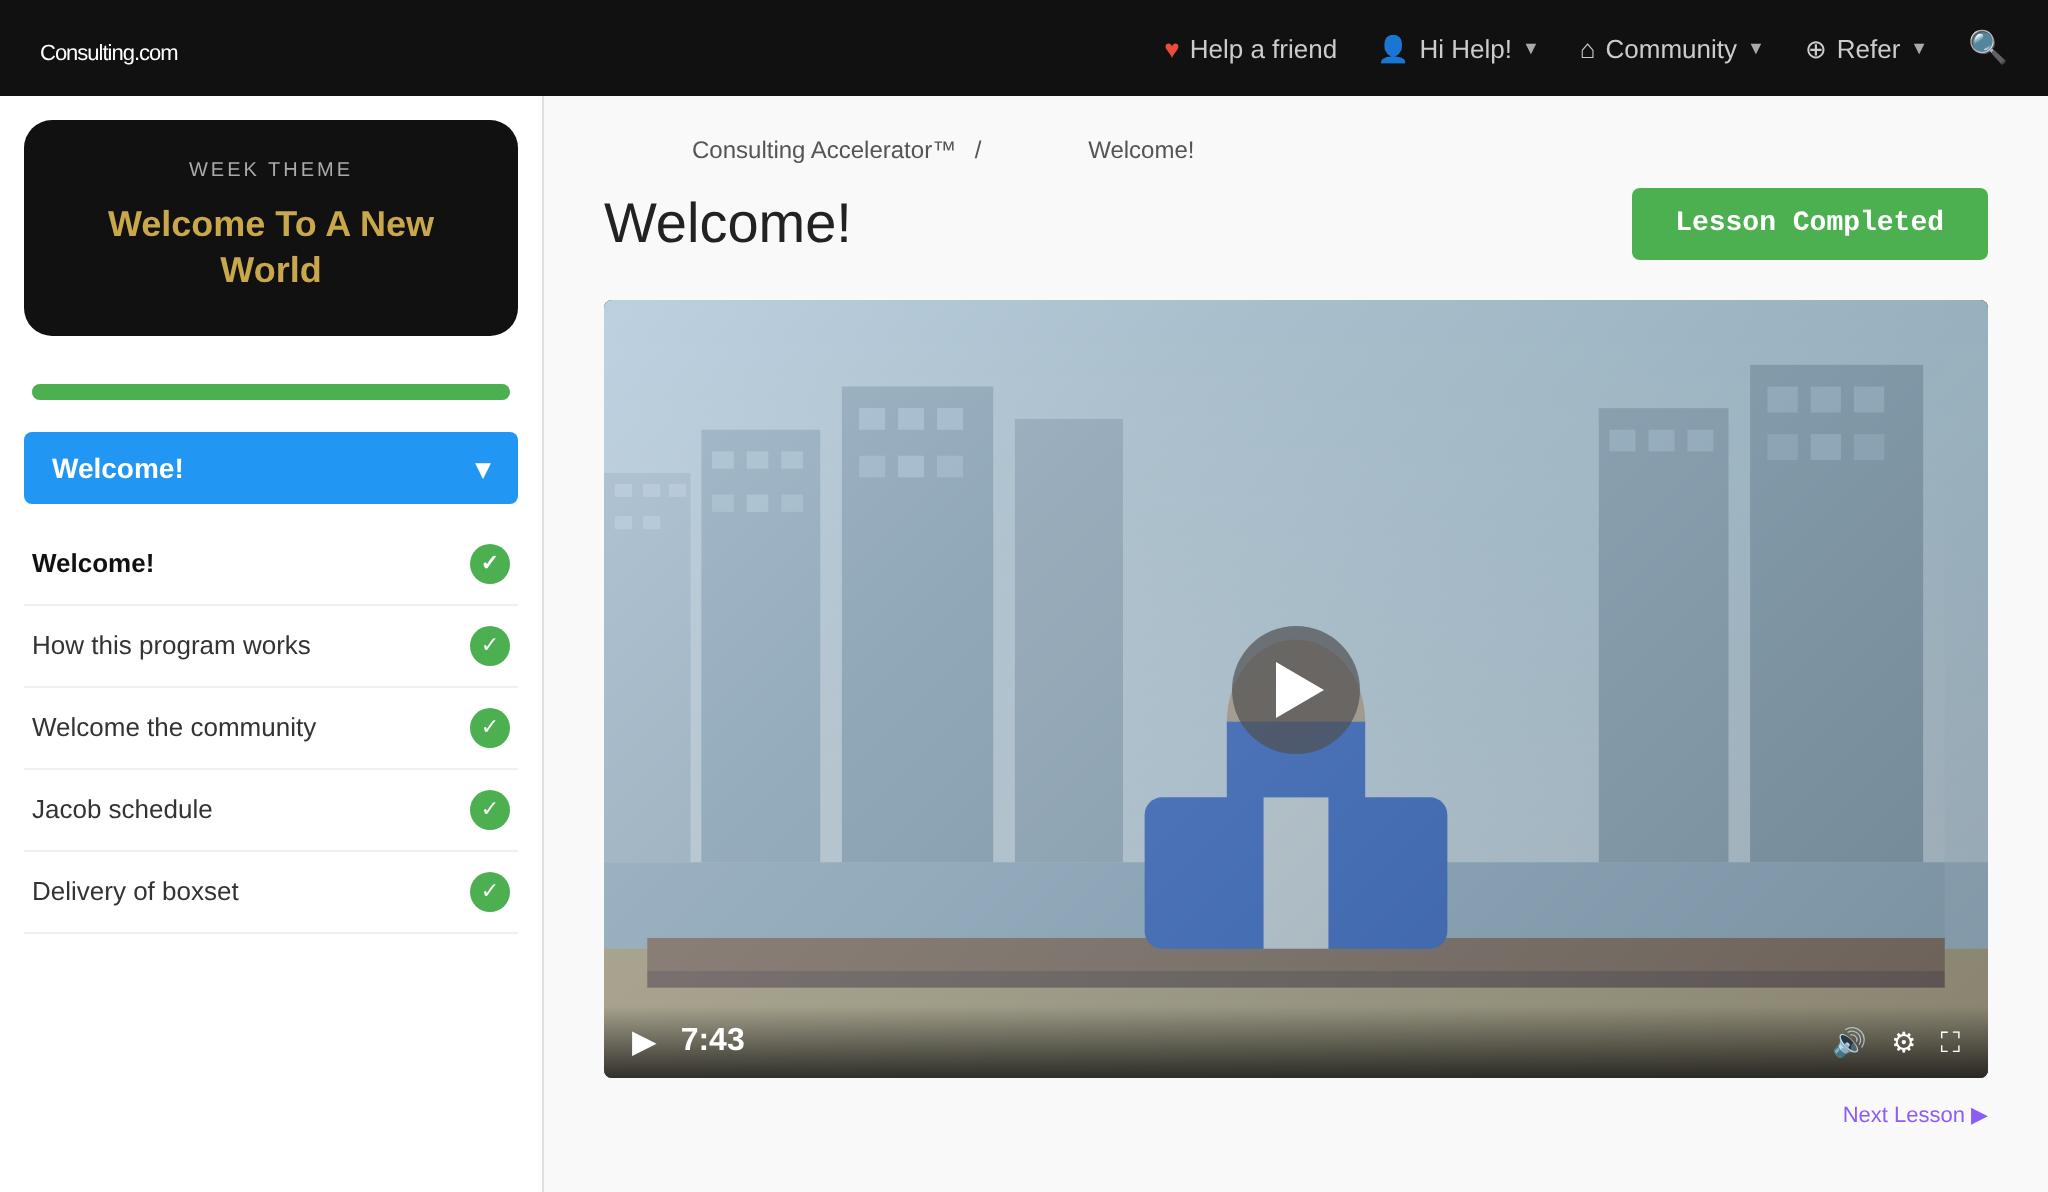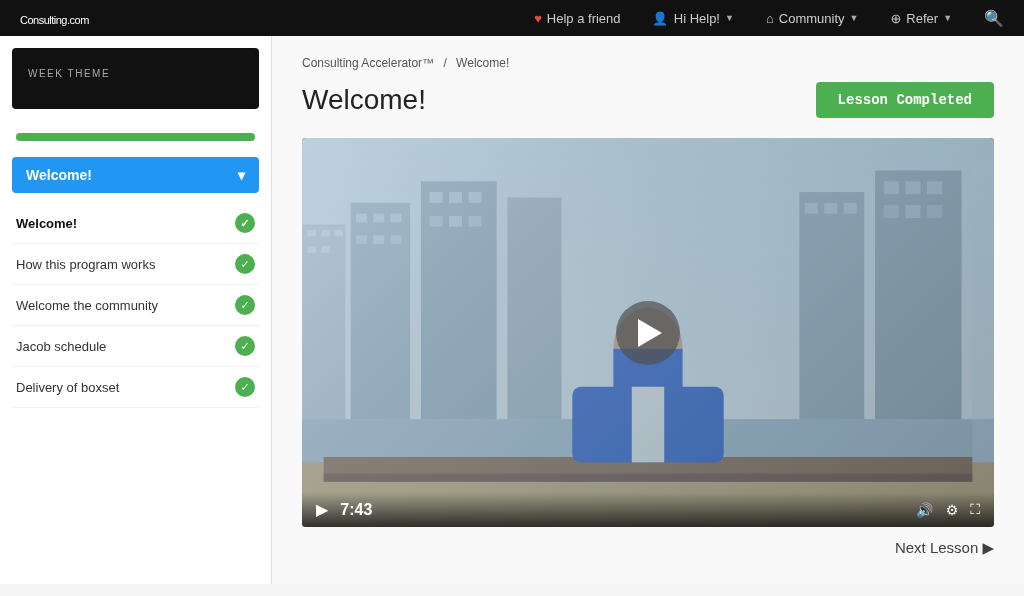--- a/index.html
+++ b/index.html
@@ -5,22 +5,22 @@
     * { box-sizing: border-box; margin: 0; padding: 0; }
     body { font-family: -apple-system, BlinkMacSystemFont, 'Segoe UI', Arial, sans-serif; background: #f5f5f5; color: #333; font-size: 14px; }
 
     
     .navbar {
       background: #111;
       color: #fff;
       display: flex;
       align-items: center;
       padding: 0 20px;
-      height: 36px;
-      gap: 32px;
+      height: 48px;
+      gap: 20px;
     }
     .navbar-logo {
       font-size: 18px;
       font-weight: bold;
       color: #fff;
       letter-spacing: -0.5px;
       margin-right: auto;
     }
     .navbar-logo span { font-size: 11px; font-weight: 300; }
     .nav-item {
@@ -48,23 +48,23 @@
       min-width: 272px;
       background: #fff;
       border-right: 1px solid #e0e0e0;
       display: flex;
       flex-direction: column;
     }
     .sidebar-week-theme {
       background: #111;
       color: #fff;
       padding: 20px 16px;
-      text-align: left;
+      text-align: center;
       margin: 12px;
-      border-radius: 4px;
+      border-radius: 14px;
     }
     .sidebar-week-label {
       font-size: 10px;
       letter-spacing: 1.5px;
       color: #aaa;
       text-transform: uppercase;
       margin-bottom: 10px;
     }
     .sidebar-week-title {
       color: #c8a84b;
@@ -140,21 +140,21 @@
     .main-content {
       flex: 1;
       padding: 20px 30px;
       background: #f9f9f9;
     }
     .breadcrumb {
       font-size: 12px;
       color: #888;
       margin-bottom: 12px;
     }
-    .breadcrumb span { color: #555; }
+    .breadcrumb span { color: #555; margin-left: 44px; }
     .breadcrumb .sep { margin: 0 6px; }
     .page-header {
       display: flex;
       align-items: center;
       justify-content: space-between;
       margin-bottom: 20px;
     }
     .page-title {
       font-size: 28px;
       font-weight: 400;
@@ -246,22 +246,22 @@
     .ctrl-icon {
       color: #fff;
       font-size: 14px;
       cursor: pointer;
     }
 
     
     .next-lesson-row {
       text-align: right;
       margin-top: 12px;
-      font-size: 15px;
-      color: #404040;
+      font-size: 11px;
+      color: #8b5cf6;
       cursor: pointer;
     }
   </style>
 </head>
 <body>
 
 <nav class="navbar">
   <div class="navbar-logo">
     <span>Consulting</span><span style="font-size:11px;font-weight:300;">.com</span>
   </div>
@@ -285,20 +285,21 @@
     <span class="nav-chevron">▼</span>
   </div>
   <div class="nav-search">🔍</div>
 </nav>
 
 <div class="layout">
 
   <aside class="sidebar">
     <div class="sidebar-week-theme">
       <div class="sidebar-week-label">WEEK THEME</div>
+      <div class="sidebar-week-title">Welcome To A New World</div>
     </div>
 
     <div class="sidebar-progress-area">
       <div class="progress-bar-bg">
         <div class="progress-bar-fill" style="width:100%;"></div>
       </div>
     </div>
 
     <div class="sidebar-dropdown">
       <span>Welcome!</span>

